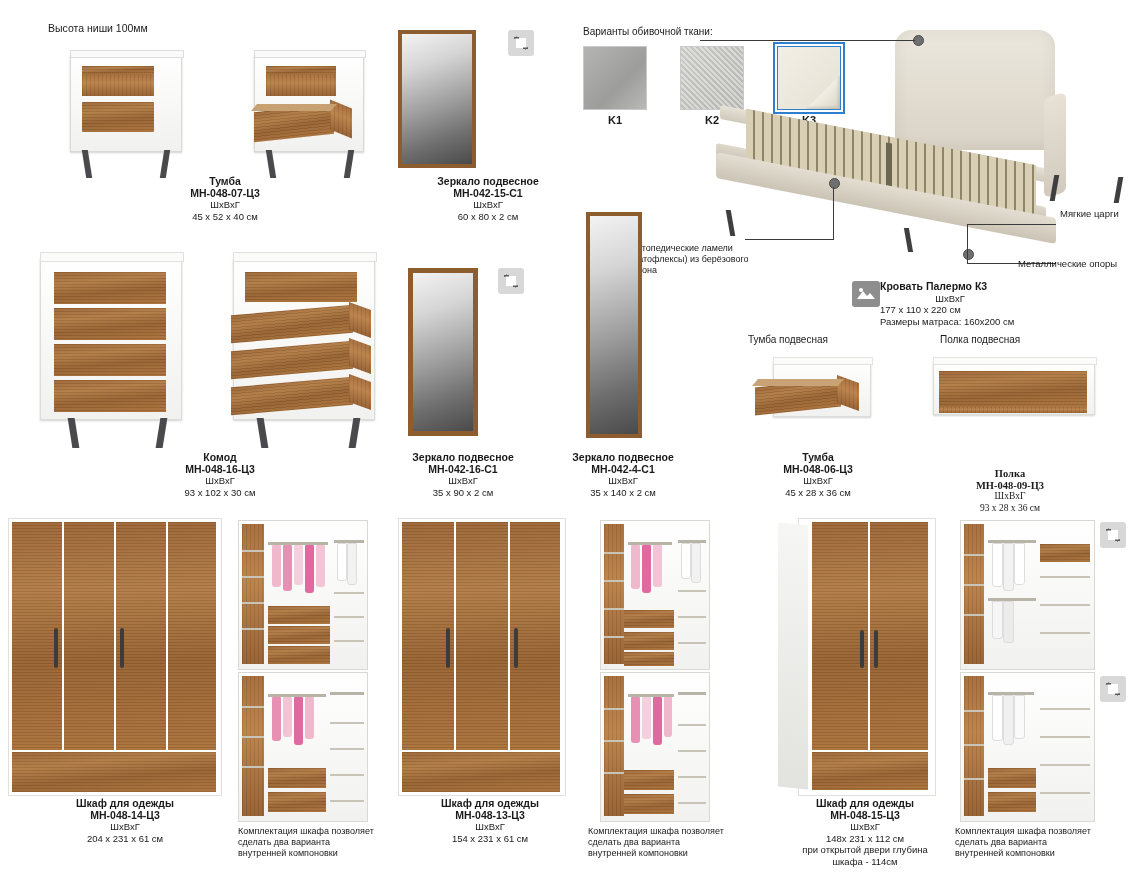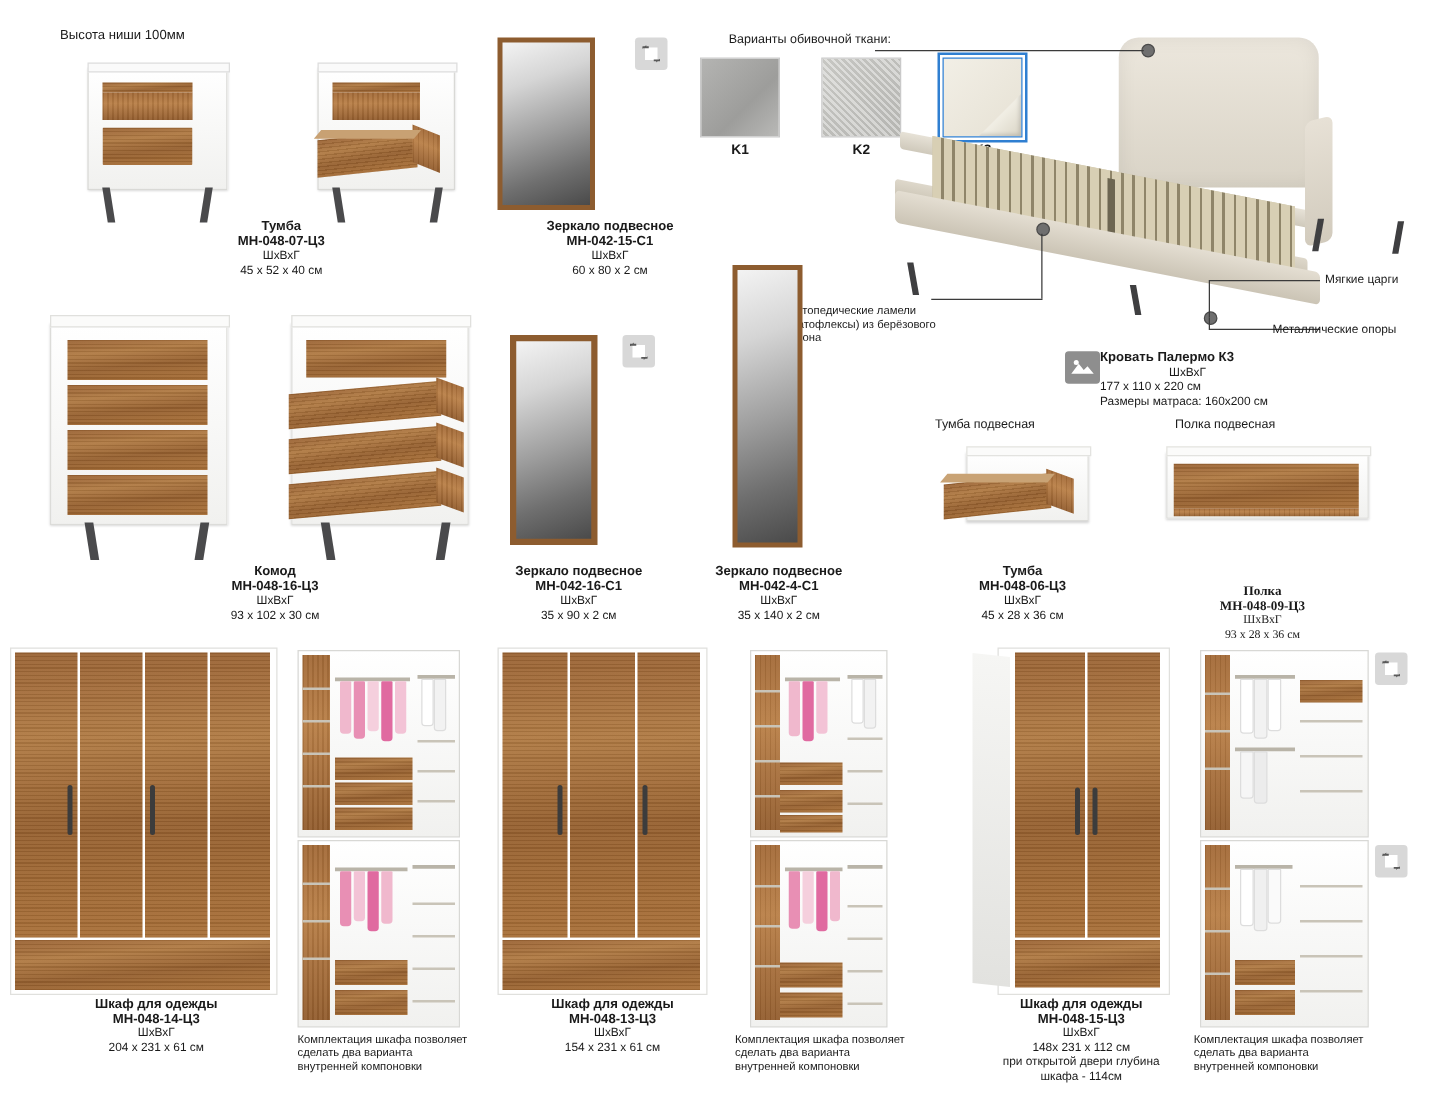--- a/index.html
+++ b/index.html
@@ -124,21 +124,21 @@
   </svg>
 </div>
 <div class="abs cap" style="left:368px;top:176px;width:240px;">
   <div class="t">Зеркало подвесное</div>
   <div class="t">МН-042-15-С1</div>
   <div class="d">ШхВхГ</div>
   <div class="d">60 x 80 x 2 см</div>
 </div>
 
 <div class="abs lbl" style="left:583px;top:26px;">Варианты обивочной ткани:</div>
-<div class="abs" style="left:560px;top:46px;">
+<div class="abs" style="left:583px;top:46px;">
   <div style="display:flex;gap:33px;">
     <div>
       <div class="swatch sw-k1"></div>
       <div class="swlabel">K1</div>
     </div>
     <div>
       <div class="swatch sw-k2"></div>
       <div class="swlabel">K2</div>
     </div>
     <div>
@@ -182,21 +182,21 @@
 <div class="abs dot" style="left:963px;top:249px;"></div>
 <div class="abs line" style="left:968px;top:224px;width:88px;height:1px;"></div>
 <div class="abs line" style="left:967px;top:224px;width:1px;height:30px;"></div>
 
 <div class="abs line" style="left:968px;top:263px;width:88px;height:1px;"></div>
 <div class="abs line" style="left:967px;top:254px;width:1px;height:10px;"></div>
 
 <div class="abs note" style="left:630px;top:243px;width:200px;white-space:pre-line;">Ортопедические ламели
 (латофлексы) из берёзового
 шпона</div>
-<div class="abs note" style="left:1060px;top:218px;font-size:9.5px;">Мягкие царги</div>
+<div class="abs note" style="left:1060px;top:208px;font-size:9.5px;">Мягкие царги</div>
 <div class="abs note" style="left:1018px;top:258px;font-size:9.5px;">Металлические опоры</div>
 
 <div class="abs" style="left:852px;top:281px;width:28px;height:26px;background:#8e8e8e;border-radius:3px;display:flex;align-items:center;justify-content:center;">
   <svg width="20" height="16" viewBox="0 0 20 16">
       <path d="M1 13 L7 5 L11 10 L14 7 L19 13 Z" fill="#ffffff"></path>
       <circle cx="5" cy="4" r="2" fill="#ffffff"></circle>
     </svg>
 </div>
 <div class="abs cap" style="left:880px;top:281px;width:220px;text-align:left;">
   <div class="t">Кровать Палермо К3</div>

